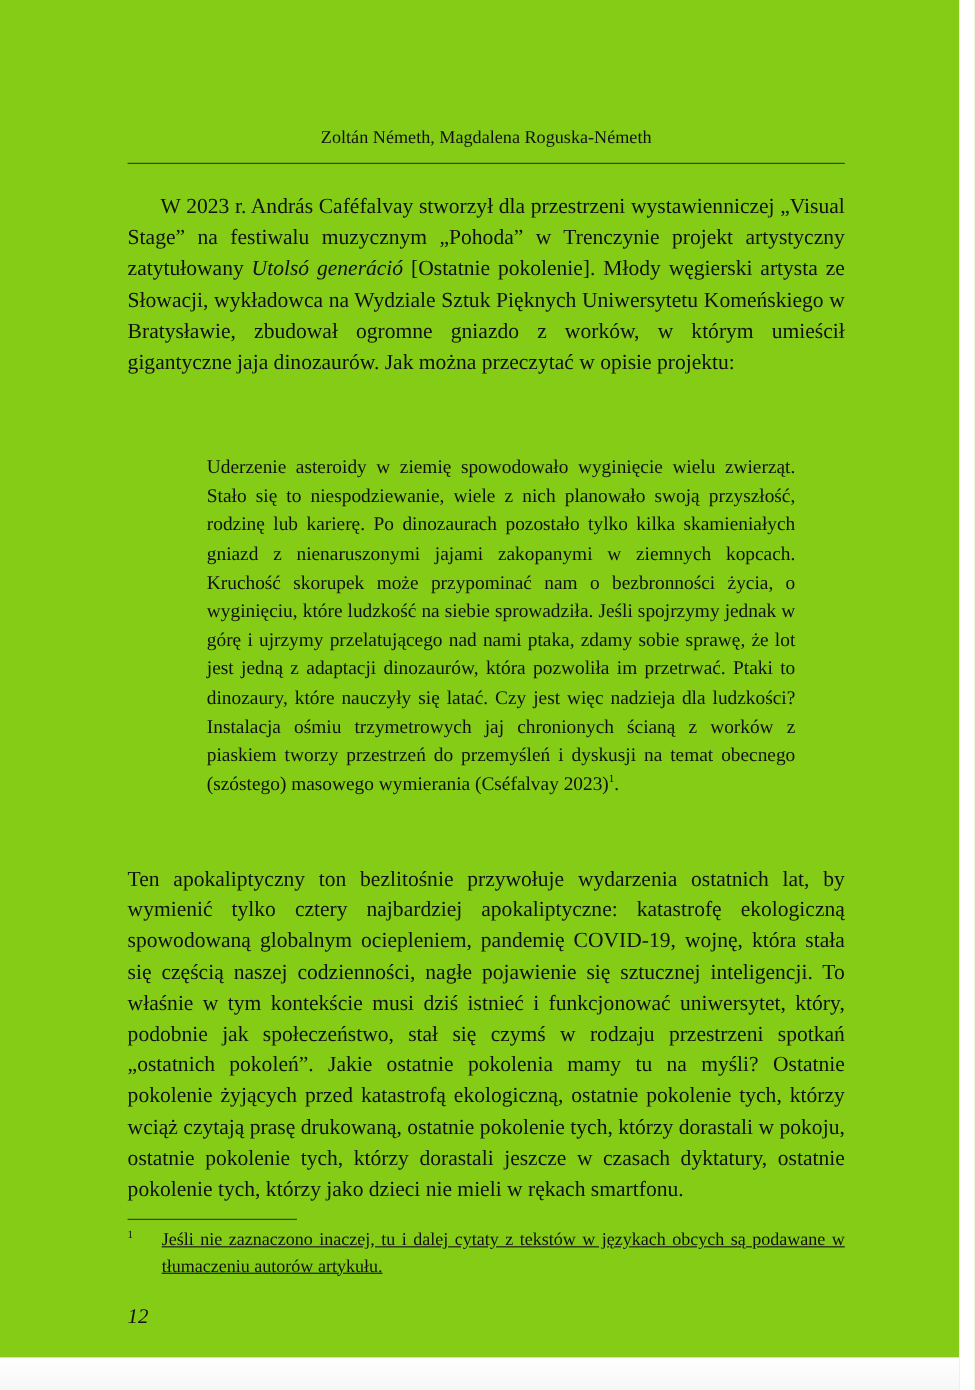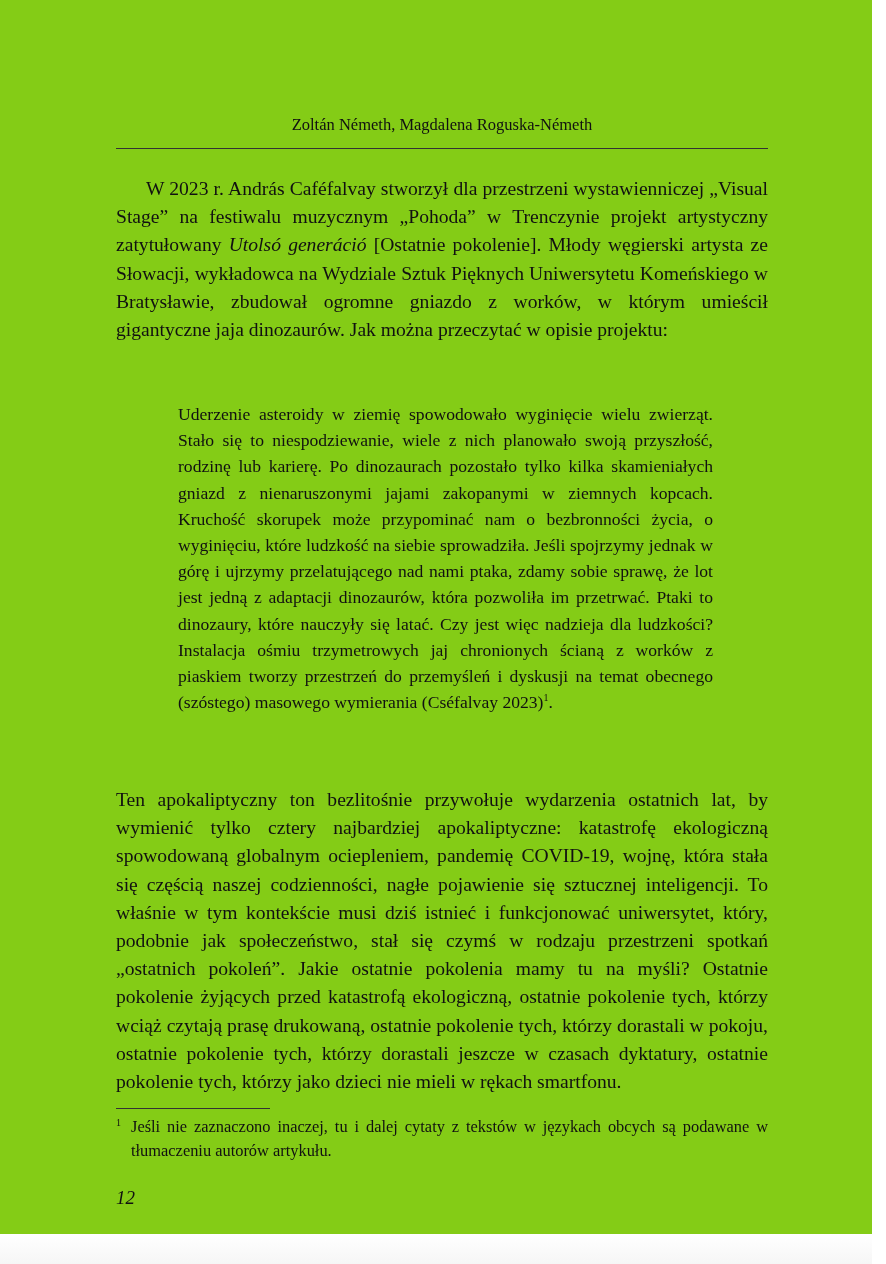--- a/index.html
+++ b/index.html
@@ -61,21 +61,21 @@
     }
     .p1 em { font-style: italic; font-family: Liberation Serif, serif; }
     .quote {
       position: absolute;
       left: 174px;
       width: 535px;
       top: 397px;
       font-size: 17.6px;
       line-height: 26.2px;
       text-align: justify;
-      margin: 4px;
+      margin: 14px;
     }
     .quote sup, .footnote-num {
       font-size: 10px;
       vertical-align: super;
       line-height: 0;
     }
     .p2 {
       top: 786px;
     }
     .fn-rule {
@@ -95,23 +95,24 @@
       line-height: 23.5px;
     }
     .footnote .fn-marker {
       position: absolute;
       left: 0;
       top: 1px;
       font-size: 10px;
       line-height: 14px;
     }
     .footnote .fn-text {
-      margin-left: 15px;
+      margin-left: 31px;
       text-align: justify;
       display: block;
+      text-decoration: underline;
     }
     .page-number {
       position: absolute;
       left: 116px;
       top: 1186px;
       font-size: 19px;
       line-height: 24px;
       font-style: italic;
     }
   </style>

